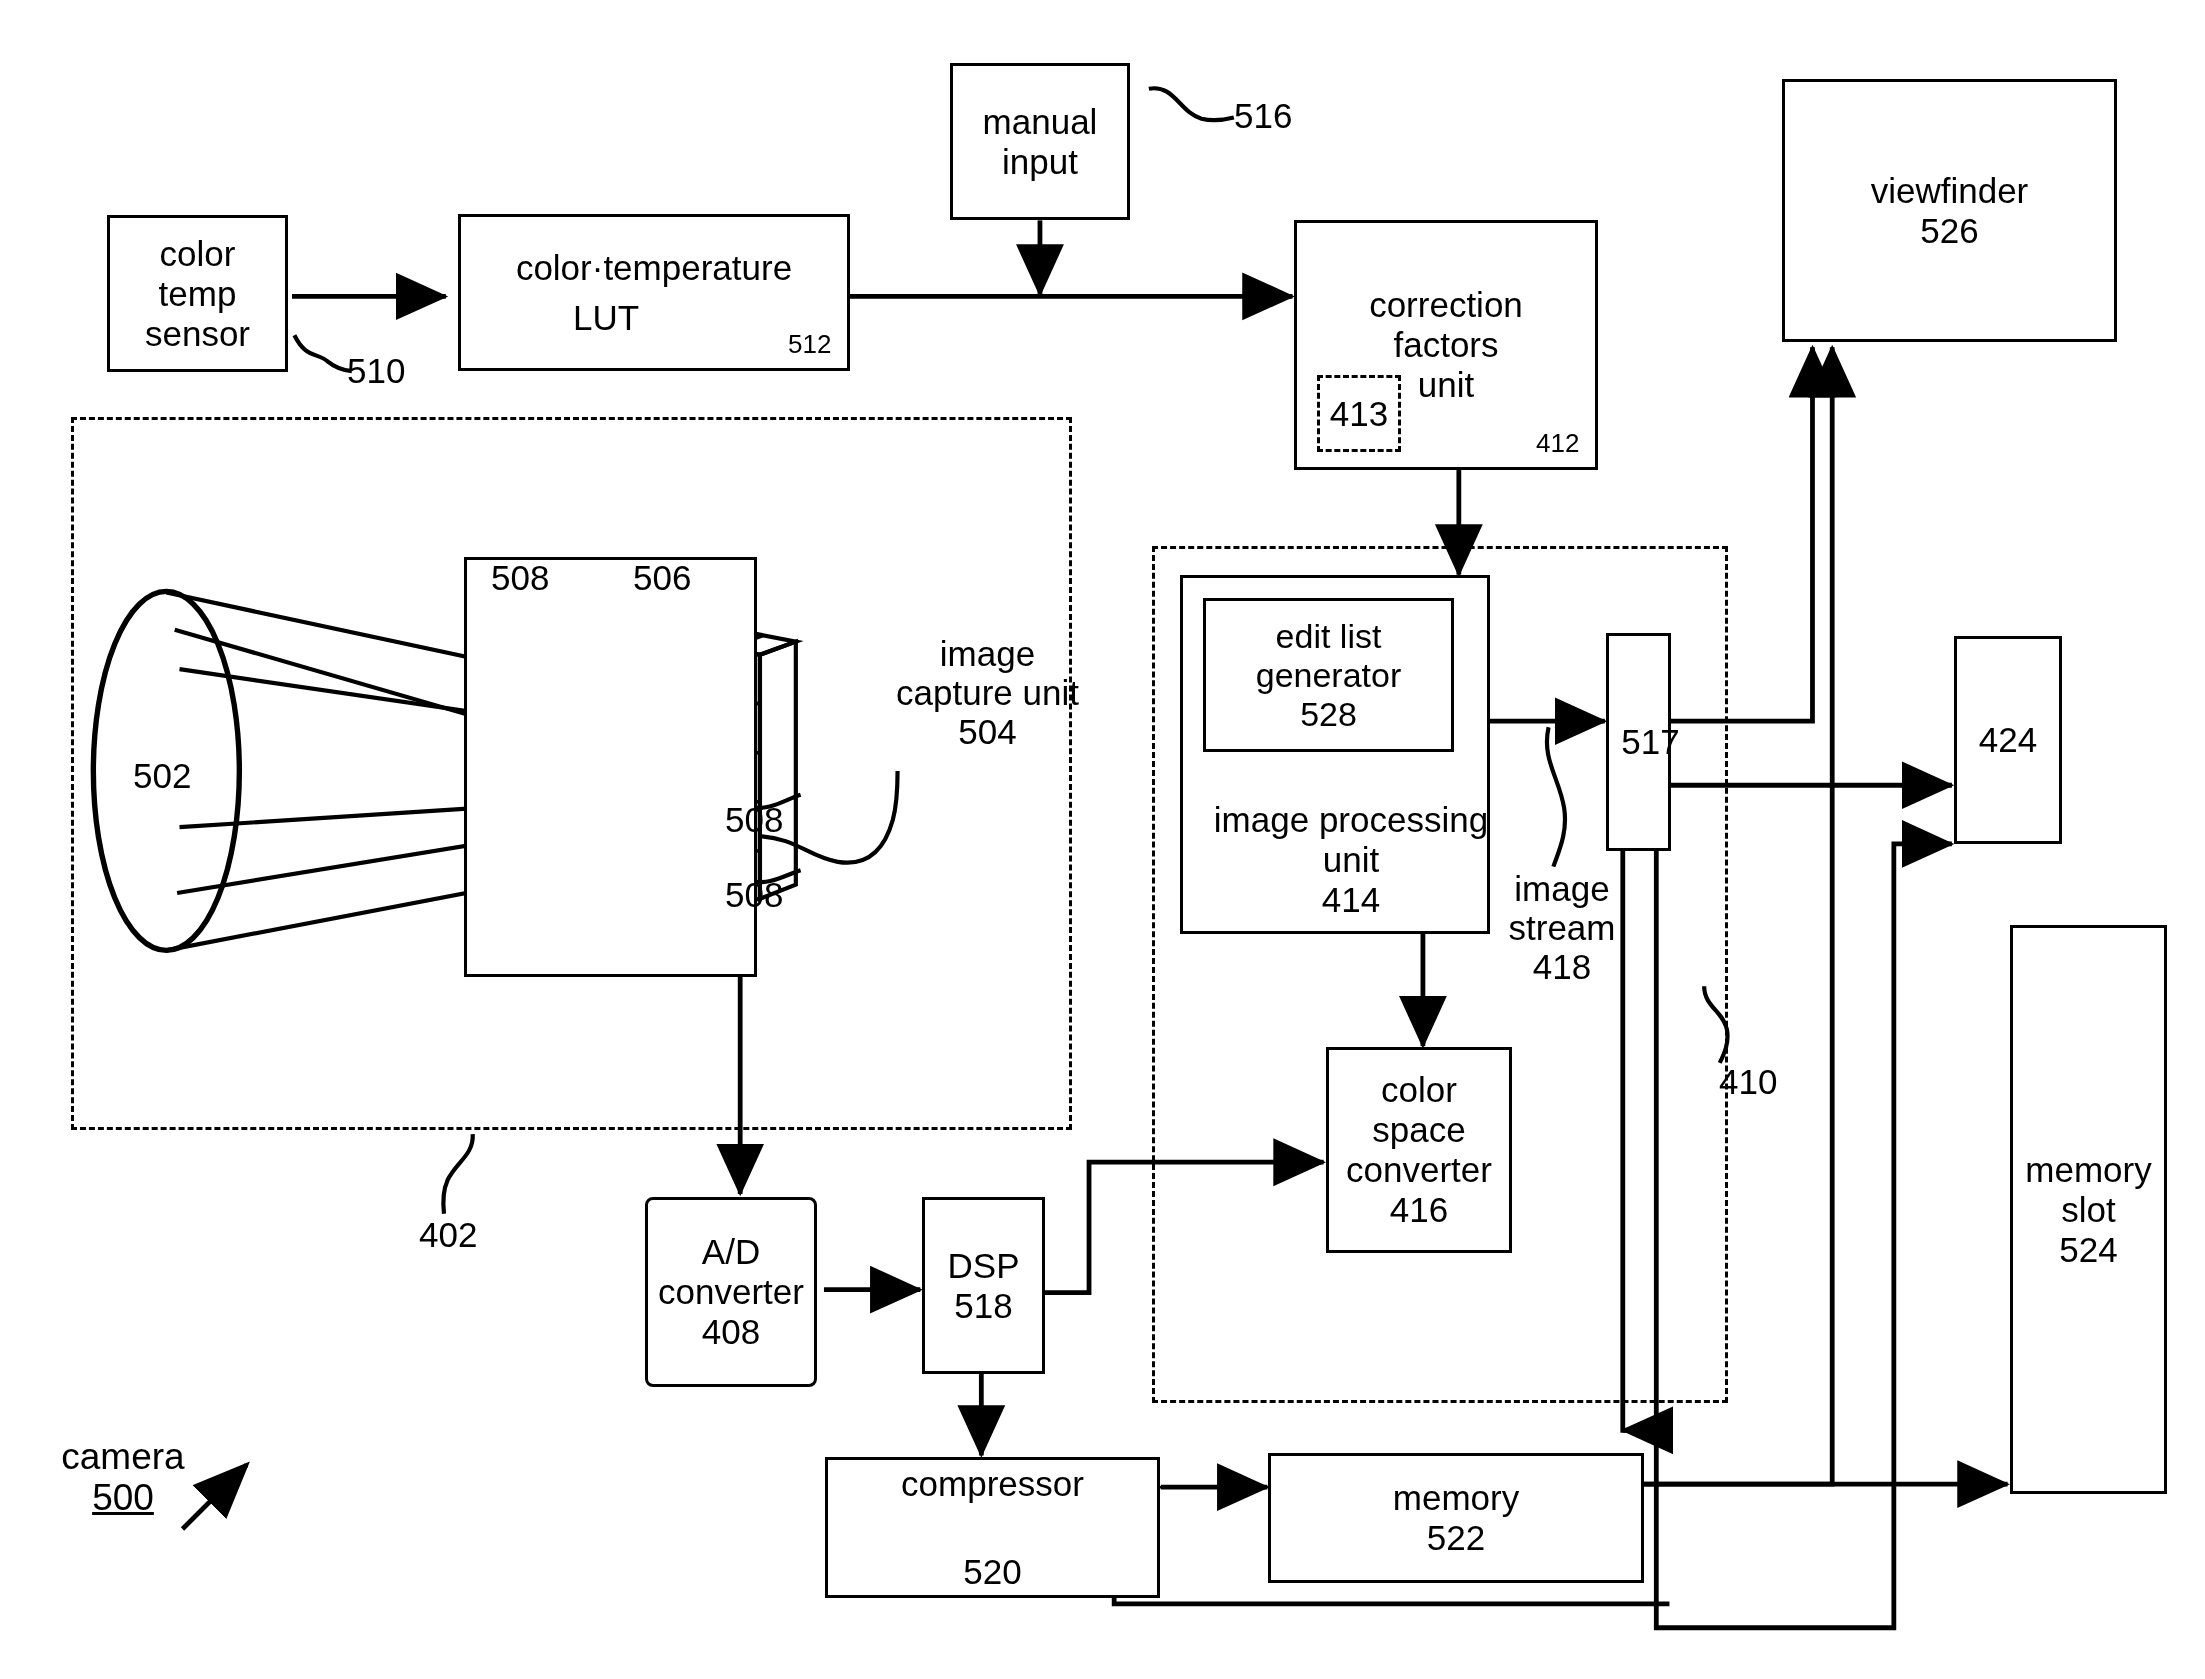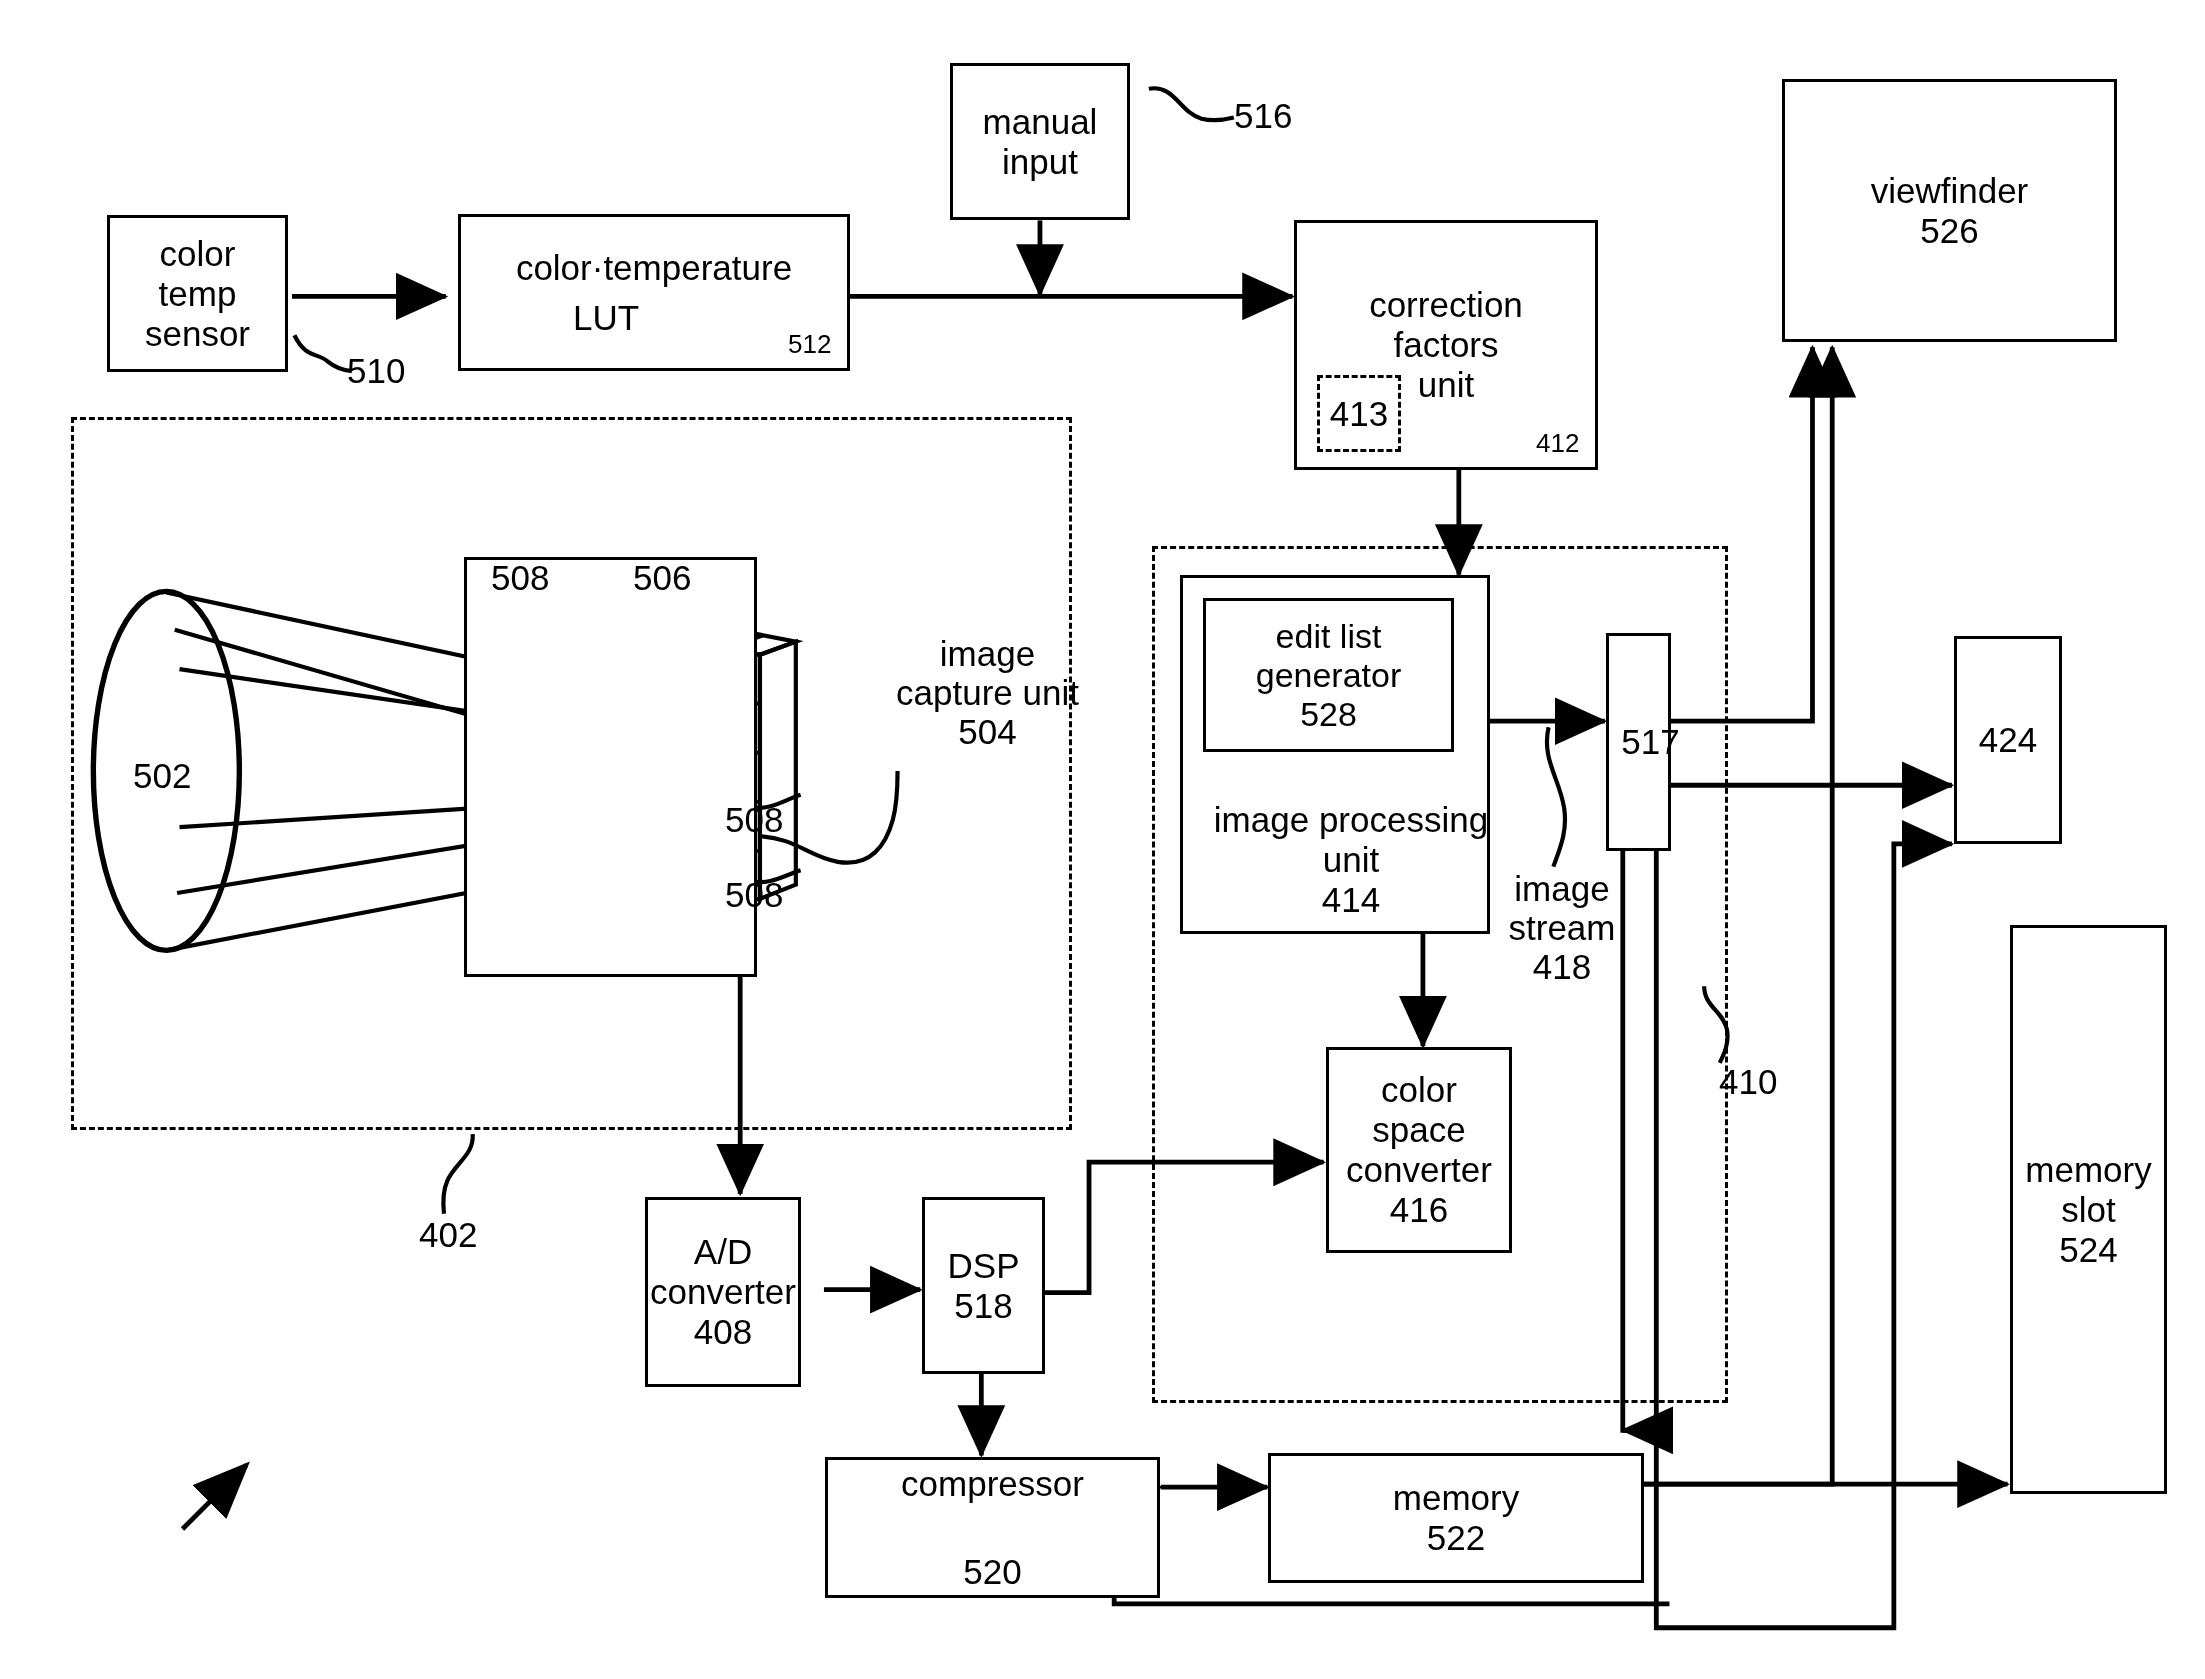--- a/index.html
+++ b/index.html
@@ -222,21 +222,21 @@
 
   <div class="refnum" style="left:133px;top:776px;transform:translateY(-50%);">502</div>
 
   <div class="refnum" style="left:633px;top:598px;transform:translateY(-100%);">506</div>
   <div class="refnum" style="left:491px;top:598px;transform:translateY(-100%);">508</div>
   <div class="refnum" style="left:725px;top:800px;">508</div>
   <div class="refnum" style="left:725px;top:875px;">508</div>
 
   <div class="refnum" style="left:419px;top:1215px;">402</div>
 
-  <div class="box" style="left:645px;top:1197px;width:156px;height:190px;">
+  <div class="box" style="left:645px;top:1197px;width:172px;height:190px;border-radius:8px;">
     <span class="t f58">A/D</span>
     <span class="t f58">converter</span>
     <span class="num f58">408</span>
   </div>
 
   <div class="box" style="left:922px;top:1197px;width:123px;height:177px;">
     <span class="t f58">DSP</span>
     <span class="num f58">518</span>
   </div>
 
@@ -284,15 +284,19 @@
   <div class="box" style="left:825px;top:1457px;width:335px;height:141px;gap:48px;">
     <span class="t f58">compressor</span>
     <span class="num f58">520</span>
   </div>
 
   <div class="box" style="left:1268px;top:1453px;width:376px;height:130px;">
     <span class="t f58">memory</span>
     <span class="num f58">522</span>
   </div>
 
+  <div class="plain" style="left:33px;top:1436px;width:180px;font-size:37px;">
+    <span>camera</span><br>
+    <span class="ul">500</span>
+  </div>
 
 </div>
 
 
 </body></html>

